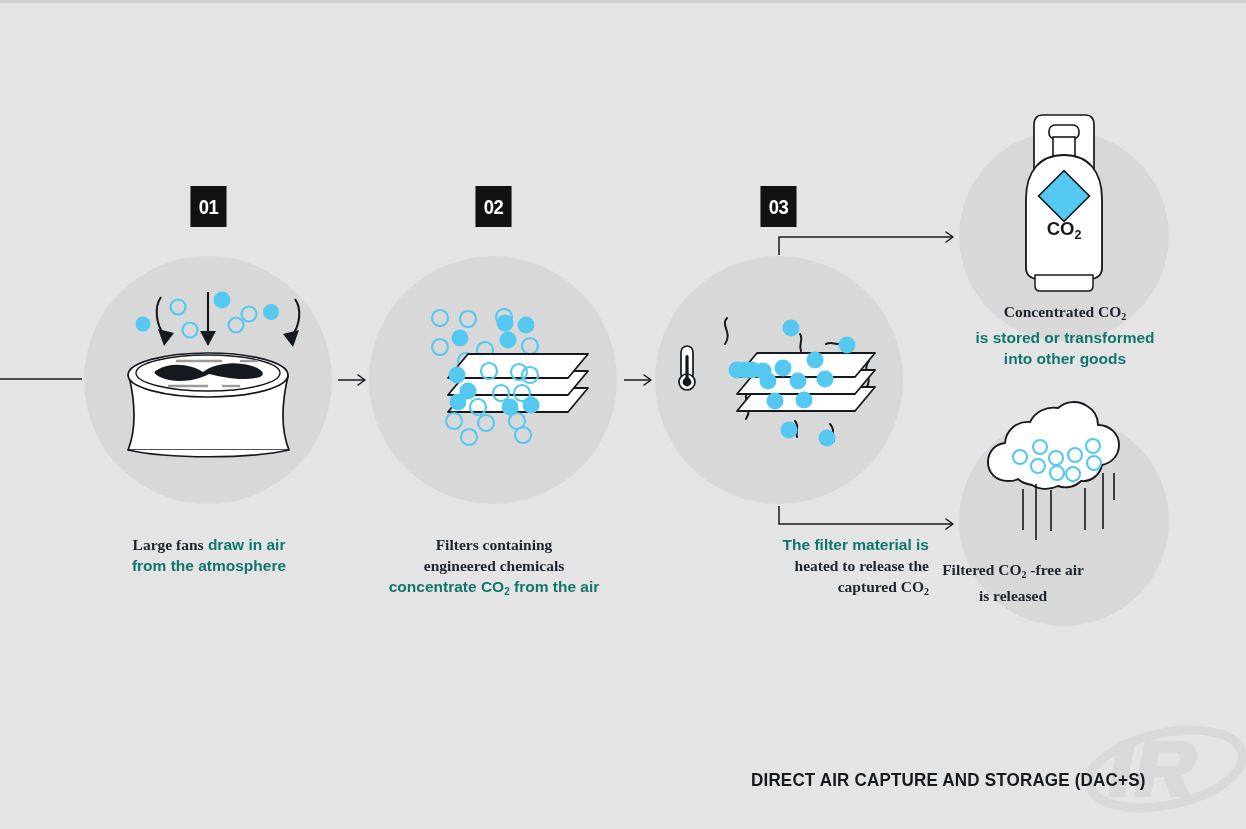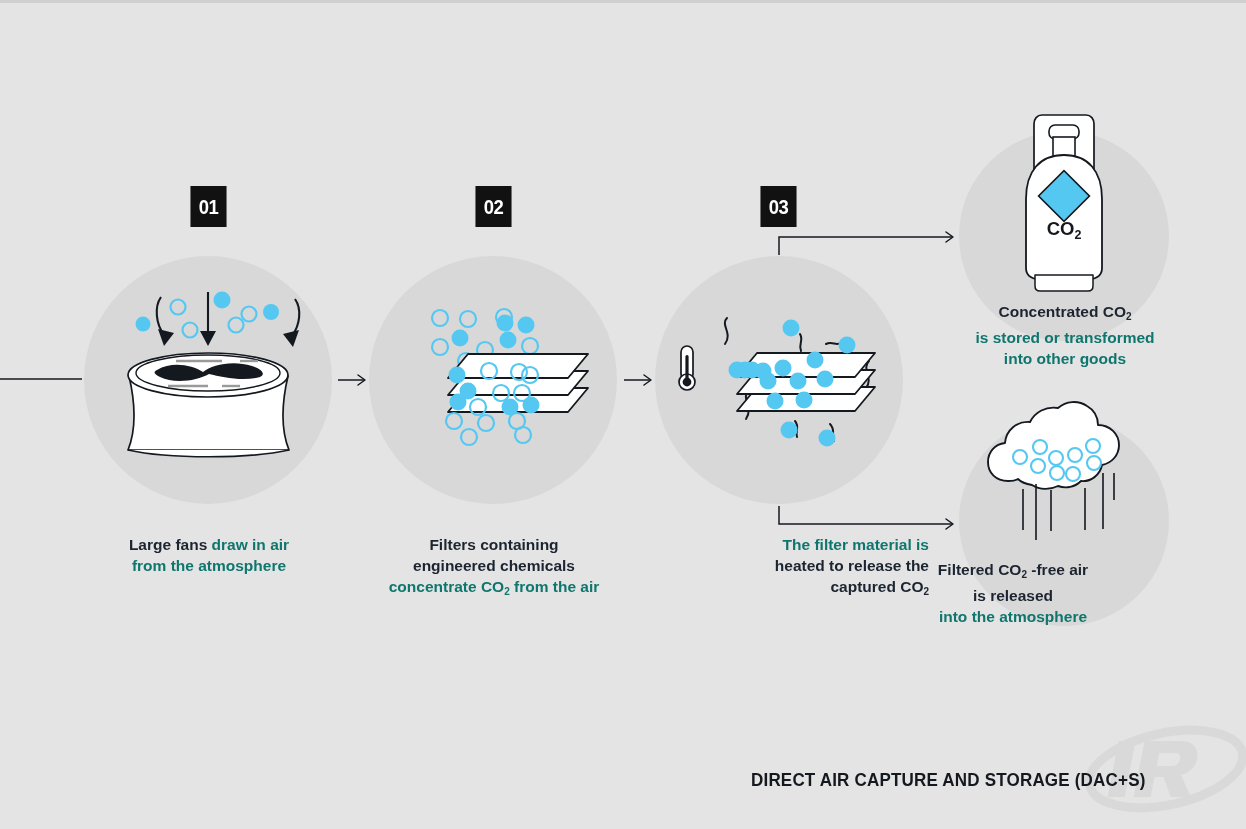--- a/index.html
+++ b/index.html
@@ -48,21 +48,21 @@
 
   
   .caption {
     position: absolute;
     text-align: center;
     color: #1b2430;
     font-size: 15.5px;
     line-height: 21px;
     font-family: "Liberation Sans", sans-serif;
   }
-  .caption b { font-weight: bold; }
+  .caption b { font-weight: bold; font-family: Liberation Serif, serif; }
   .caption .reg { font-weight: bold; color: #0f766e; }
   .cap-sub { font-size: 10px; vertical-align: -0.28em; letter-spacing: 0; }
 
   #cap1 { left: 59px; top: 531px; width: 300px; }
   #cap2 { left: 344px; top: 531px; width: 300px; }
   #cap3 { left: 629px; top: 531px; width: 300px; text-align: right; }
   #cap-cyl { left: 944px; top: 298px; width: 242px; }
   #cap-cloud { left: 892px; top: 556px; width: 242px; }
 
   
@@ -358,18 +358,17 @@
 
   <div class="caption" id="cap-cyl">
     <div><b><span>Concentrated CO</span><span class="cap-sub">2</span></b></div>
     <div class="reg">is stored or transformed</div>
     <div class="reg">into other goods</div>
   </div>
 
   <div class="caption" id="cap-cloud">
     <div><b><span>Filtered CO</span><span class="cap-sub">2</span><span> -free air</span></b></div>
     <div><b>is released</b></div>
-    <div class="reg">into the atmosphere</div>
   </div>
 
   <div id="footer-title">DIRECT AIR CAPTURE AND STORAGE (DAC+S)</div>
 
 </div>
 
 </body></html>

